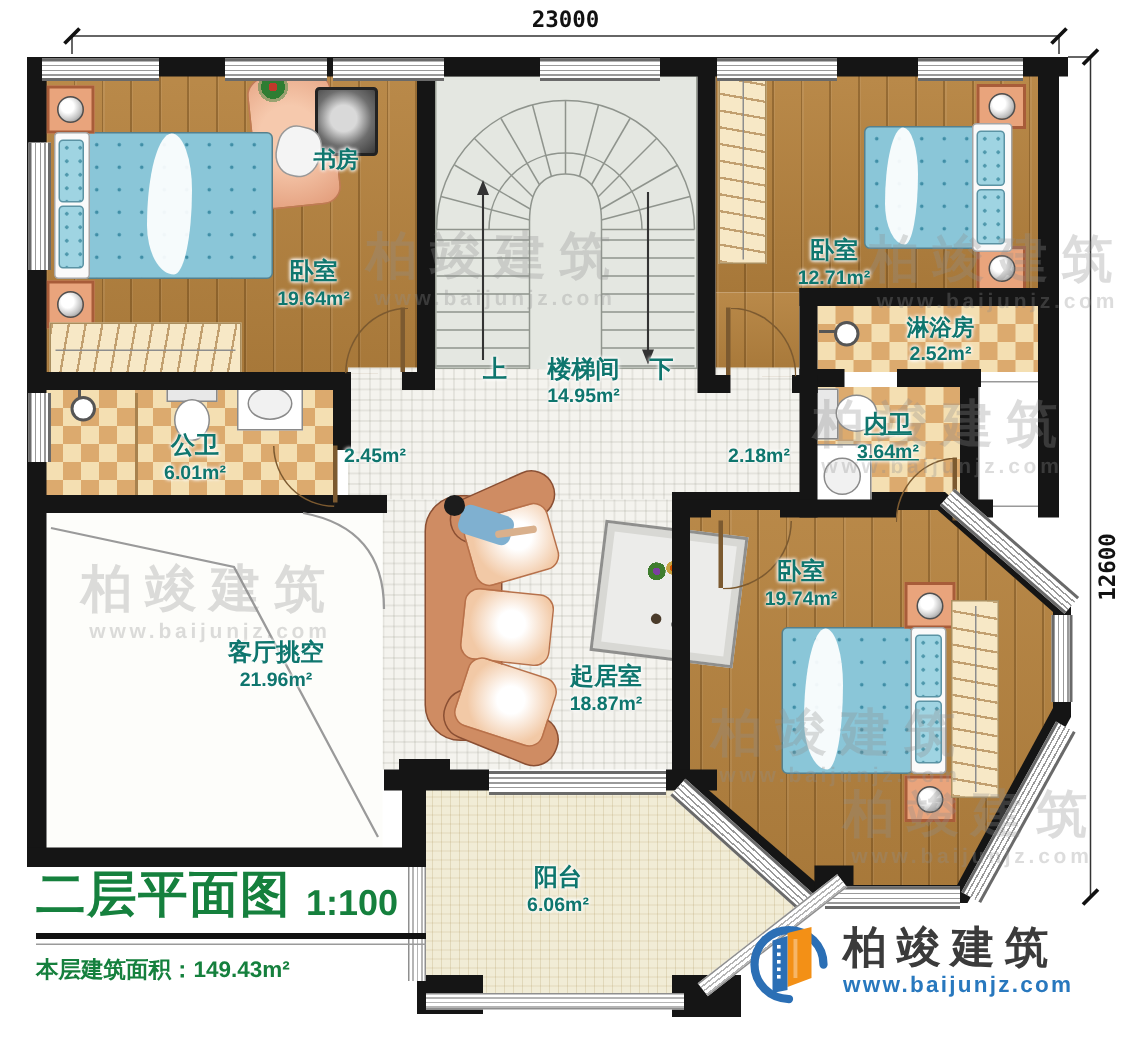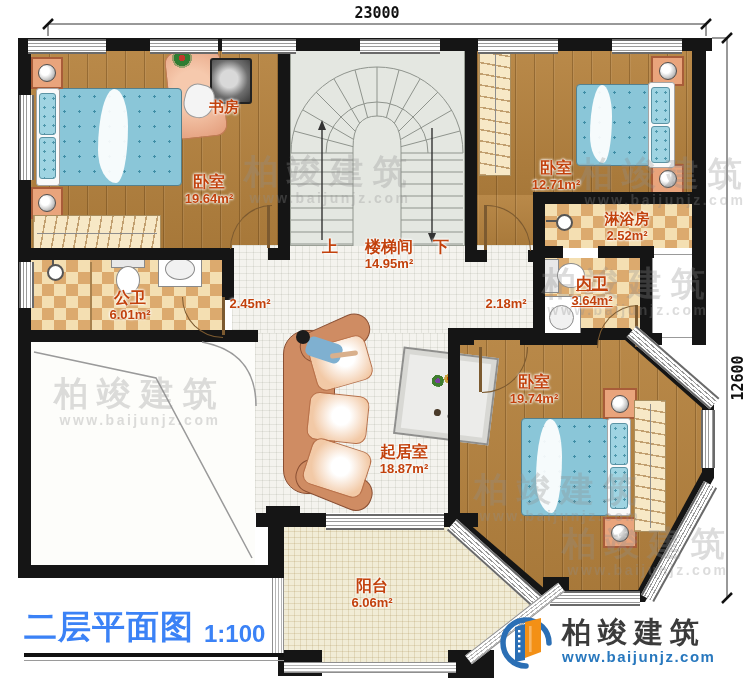--- a/index.html
+++ b/index.html
@@ -36,31 +36,31 @@
   .pillow{position:absolute;background:#9fd4e2;border:1px solid #5b93a4;border-radius:3px;z-index:22;
     background-image:radial-gradient(circle,#4d97ab 1px,transparent 1.2px);background-size:9px 9px;}
   .ns{position:absolute;background:#e9a47c;border:2px solid #a85c39;z-index:20;}
   .lamp{position:absolute;left:50%;top:50%;width:16px;height:16px;margin:-9px 0 0 -9px;border-radius:50%;
     background:radial-gradient(circle at 38% 38%,#fff 0 30%,#c2c2c2 65%,#6f6f6f 100%);border:1px solid #4f4f4f;}
   .wd{position:absolute;background:#f7e8c6;border:1px solid #a98e5f;z-index:20;
     background-image:repeating-linear-gradient(100deg,rgba(150,100,40,.55) 0 1.5px,transparent 1.5px 11px);}
   .wdv{background-image:repeating-linear-gradient(10deg,rgba(150,100,40,.55) 0 1.5px,transparent 1.5px 11px);}
   .wrail{position:absolute;background:#8d8d8d;z-index:21;}
   .fixt{position:absolute;background:#fff;border:1px solid #8a8a8a;z-index:20;}
-  .rlabel{position:absolute;z-index:60;text-align:center;color:#c2410c;font-weight:bold;line-height:1.2;
+  .rlabel{position:absolute;z-index:60;text-align:center;color:#0f766e;font-weight:bold;line-height:1.2;
     transform:translate(-50%,0);text-shadow:0 0 3px #fff,0 0 3px #fff,0 0 2px #fff;white-space:nowrap;}
   .rname{font-size:16px;}
   .rarea{font-size:13px;}
   .wm{position:absolute;z-index:50;color:#8f8f8f;opacity:.30;text-align:center;pointer-events:none;
     transform:translate(-50%,-50%);white-space:nowrap;}
   .wm-name{font-size:34px;font-weight:bold;letter-spacing:9px;line-height:1.05;}
   .wm-site{font-size:14px;font-weight:bold;letter-spacing:2.5px;}
   .dimlabel{position:absolute;z-index:60;font-weight:bold;font-size:15px;color:#111;
     font-family:"DejaVu Sans Mono","Liberation Mono",monospace;}
-  #titleblock{position:absolute;left:24px;top:605px;width:260px;z-index:70;color:#3b82f6;}
+  #titleblock{position:absolute;left:24px;top:574px;width:260px;z-index:70;color:#15803d;}
   .tb-row1{display:flex;align-items:flex-end;gap:10px;}
   .tb-title{font-size:33px;font-weight:bold;letter-spacing:1px;}
   .tb-scale{font-size:24px;font-weight:bold;padding-bottom:2px;}
   .tb-line1{height:4px;background:#111;margin-top:3px;}
   .tb-line2{height:1px;background:#9a9a9a;margin-top:3px;}
   .tb-meta{font-size:15px;font-weight:bold;margin-top:7px;}
   #logo{position:absolute;left:498px;top:612px;z-index:70;display:flex;align-items:center;gap:8px;}
   .logo-name{font-size:29px;font-weight:bold;color:#3b3b3b;letter-spacing:7px;line-height:1.05;}
   .logo-site{font-size:15px;font-weight:bold;color:#2878be;letter-spacing:1.5px;}
   svg{display:block;}
@@ -353,40 +353,47 @@
   <div class="rlabel" style="left:250px;top:296px;">
     <div class="rarea">2.45m²</div>
   </div>
   <div class="rlabel" style="left:506px;top:296px;">
     <div class="rarea">2.18m²</div>
   </div>
   <div class="rlabel" style="left:130px;top:288px;">
     <div class="rname">公卫</div>
       <div class="rarea">6.01m²</div>
   </div>
+  <div class="rlabel" style="left:184px;top:426px;">
+    <div class="rname">客厅挑空</div>
+      <div class="rarea">21.96m²</div>
+  </div>
   <div class="rlabel" style="left:404px;top:442px;">
     <div class="rname">起居室</div>
       <div class="rarea">18.87m²</div>
   </div>
   <div class="rlabel" style="left:534px;top:372px;">
     <div class="rname">卧室</div>
       <div class="rarea">19.74m²</div>
   </div>
   <div class="rlabel" style="left:372px;top:576px;">
     <div class="rname">阳台</div>
       <div class="rarea">6.06m²</div>
   </div>
 
   <div id="titleblock">
     <div class="tb-row1">
       <span class="tb-title">二层平面图</span>
       <span class="tb-scale">1:100</span>
     </div>
     <div class="tb-line1"></div>
     <div class="tb-line2"></div>
+    <div class="tb-meta">
+      <span>本层建筑面积：</span><span>149.43m²</span>
+    </div>
   </div>
 
   <div id="logo">
     <svg width="56" height="58" viewBox="0 0 56 58">
       <path d="M28 54 A 23 23 0 1 1 51 31" stroke="#2b6fb5" stroke-width="5.5" fill="none" stroke-linecap="round"></path>
       <polygon points="27,10 43,6 43,40 27,46" fill="#f39016"></polygon>
       <polygon points="17,15 27,12 27,48 17,50" fill="#2b6fb5"></polygon>
       <g fill="#fff">
         <rect x="20" y="18" width="2.4" height="2.4"></rect>
           <rect x="20" y="23" width="2.4" height="2.4"></rect>

